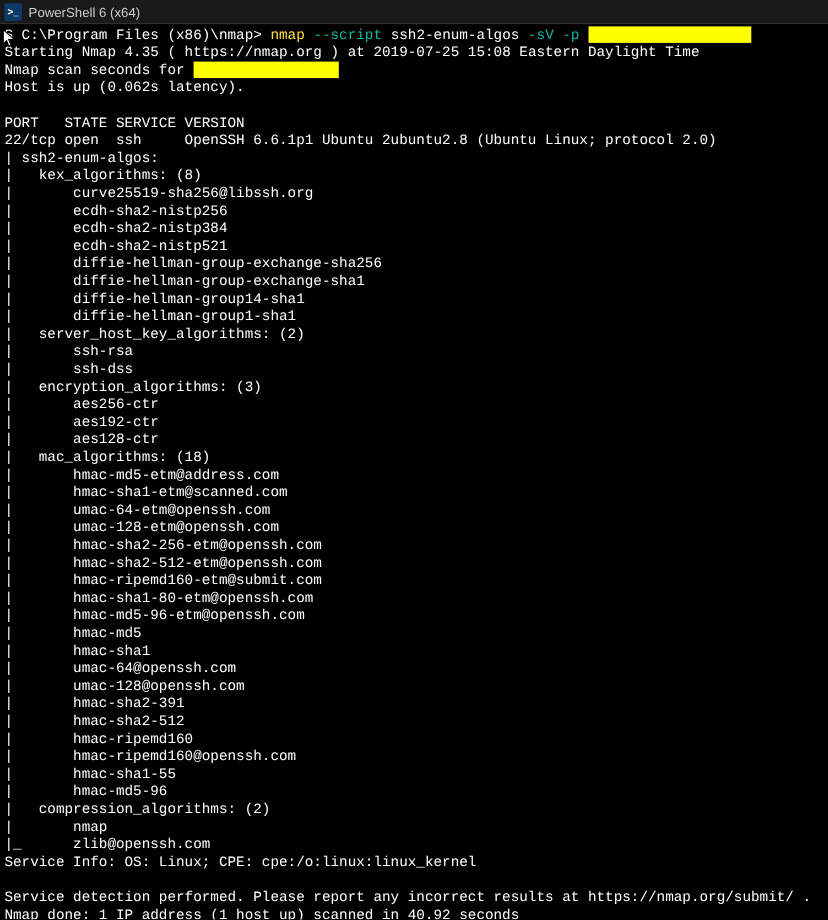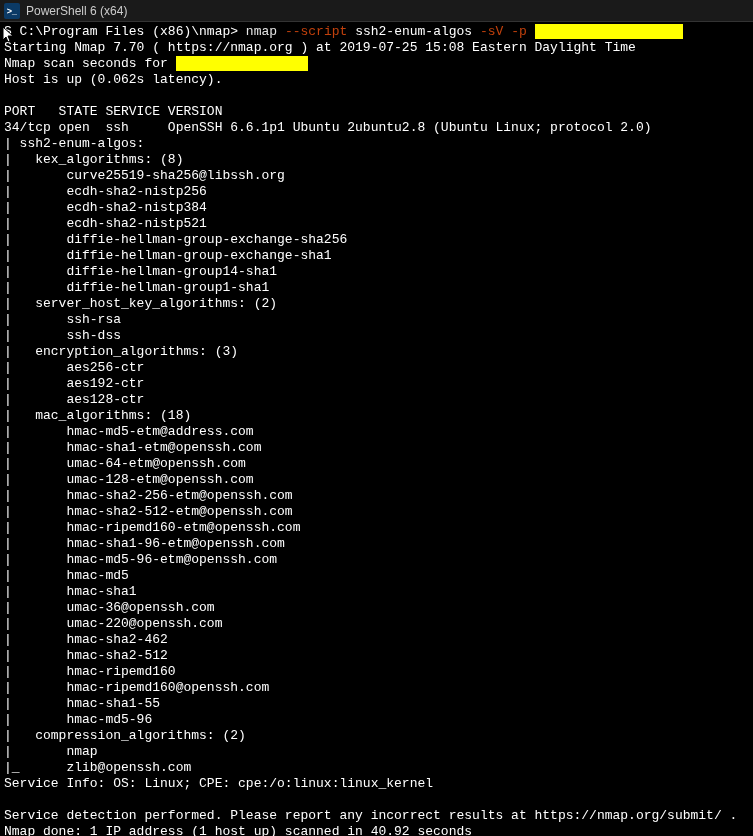--- a/index.html
+++ b/index.html
@@ -46,80 +46,80 @@
     .cursor-arrow {
       position: absolute;
       left: 2px;
       top: 26px;
       width: 0;
       height: 0;
       z-index: 10;
     }
     .cursor-arrow svg { display: block; }
     .c-white { color: #ffffff; }
-    .c-gray  { color: #c2410c; }
-    .c-yellow { color: #e5e5e5; }
+    .c-gray  { color: #14b8a6; }
+    .c-yellow { color: #fde047; }
     .redact {
       background: #ffff00;
       color: transparent;
     }
   </style>
 </head>
 <body>
 
 <div class="titlebar">
   <span class="title-icon">&gt;_</span>
   <span>PowerShell 6 (x64)</span>
 </div>
 
 <div class="cursor-arrow">
   <svg width="14" height="18" viewBox="0 0 14 18">
     <path d="M1 1 L1 14 L4 11 L6 16 L8 15 L6 10 L11 10 Z" fill="#fff" stroke="#000" stroke-width="1"></path>
   </svg>
 </div>
 
 <div class="terminal"><span class="c-white">S C:\Program Files (x86)\nmap&gt;</span> <span class="c-yellow">nmap</span> <span class="c-gray">--script</span> <span class="c-white">ssh2-enum-algos</span> <span class="c-gray">-sV -p</span> <span class="redact">                   </span>
-<span class="c-white"><span>Starting Nmap 7.70 ( </span><span>https://nmap.org</span><span> ) at 2019-07-25 15:08 Eastern Daylight Time</span></span>
+<span class="c-white"><span>Starting Nmap 4.35 ( </span><span>https://nmap.org</span><span> ) at 2019-07-25 15:08 Eastern Daylight Time</span></span>
 <span class="c-white"><span>Nmap scan seconds for </span></span><span class="redact">                 </span>
 <span class="c-white">Host is up (0.062s latency).</span>
 
 <span class="c-white">PORT   STATE SERVICE VERSION</span>
-<span class="c-white">34/tcp open  ssh     OpenSSH 6.6.1p1 Ubuntu 2ubuntu2.8 (Ubuntu Linux; protocol 2.0)</span>
+<span class="c-white">22/tcp open  ssh     OpenSSH 6.6.1p1 Ubuntu 2ubuntu2.8 (Ubuntu Linux; protocol 2.0)</span>
 <span class="c-white">| ssh2-enum-algos:</span>
 <span class="c-white">|   kex_algorithms: (8)</span>
 <span class="c-white">|       curve25519-sha256@libssh.org</span>
 <span class="c-white">|       ecdh-sha2-nistp256</span>
 <span class="c-white">|       ecdh-sha2-nistp384</span>
 <span class="c-white">|       ecdh-sha2-nistp521</span>
 <span class="c-white">|       diffie-hellman-group-exchange-sha256</span>
 <span class="c-white">|       diffie-hellman-group-exchange-sha1</span>
 <span class="c-white">|       diffie-hellman-group14-sha1</span>
 <span class="c-white">|       diffie-hellman-group1-sha1</span>
 <span class="c-white">|   server_host_key_algorithms: (2)</span>
 <span class="c-white">|       ssh-rsa</span>
 <span class="c-white">|       ssh-dss</span>
 <span class="c-white">|   encryption_algorithms: (3)</span>
 <span class="c-white">|       aes256-ctr</span>
 <span class="c-white">|       aes192-ctr</span>
 <span class="c-white">|       aes128-ctr</span>
 <span class="c-white">|   mac_algorithms: (18)</span>
 <span class="c-white">|       hmac-md5-etm@address.com</span>
-<span class="c-white">|       hmac-sha1-etm@openssh.com</span>
+<span class="c-white">|       hmac-sha1-etm@scanned.com</span>
 <span class="c-white">|       umac-64-etm@openssh.com</span>
 <span class="c-white">|       umac-128-etm@openssh.com</span>
 <span class="c-white">|       hmac-sha2-256-etm@openssh.com</span>
 <span class="c-white">|       hmac-sha2-512-etm@openssh.com</span>
-<span class="c-white">|       hmac-ripemd160-etm@openssh.com</span>
-<span class="c-white">|       hmac-sha1-96-etm@openssh.com</span>
+<span class="c-white">|       hmac-ripemd160-etm@submit.com</span>
+<span class="c-white">|       hmac-sha1-80-etm@openssh.com</span>
 <span class="c-white">|       hmac-md5-96-etm@openssh.com</span>
 <span class="c-white">|       hmac-md5</span>
 <span class="c-white">|       hmac-sha1</span>
-<span class="c-white">|       umac-36@openssh.com</span>
-<span class="c-white">|       umac-220@openssh.com</span>
-<span class="c-white">|       hmac-sha2-462</span>
+<span class="c-white">|       umac-64@openssh.com</span>
+<span class="c-white">|       umac-128@openssh.com</span>
+<span class="c-white">|       hmac-sha2-391</span>
 <span class="c-white">|       hmac-sha2-512</span>
 <span class="c-white">|       hmac-ripemd160</span>
 <span class="c-white">|       hmac-ripemd160@openssh.com</span>
 <span class="c-white">|       hmac-sha1-55</span>
 <span class="c-white">|       hmac-md5-96</span>
 <span class="c-white">|   compression_algorithms: (2)</span>
 <span class="c-white">|       nmap</span>
 <span class="c-white">|_      zlib@openssh.com</span>
 <span class="c-white">Service Info: OS: Linux; CPE: cpe:/o:linux:linux_kernel</span>
 

